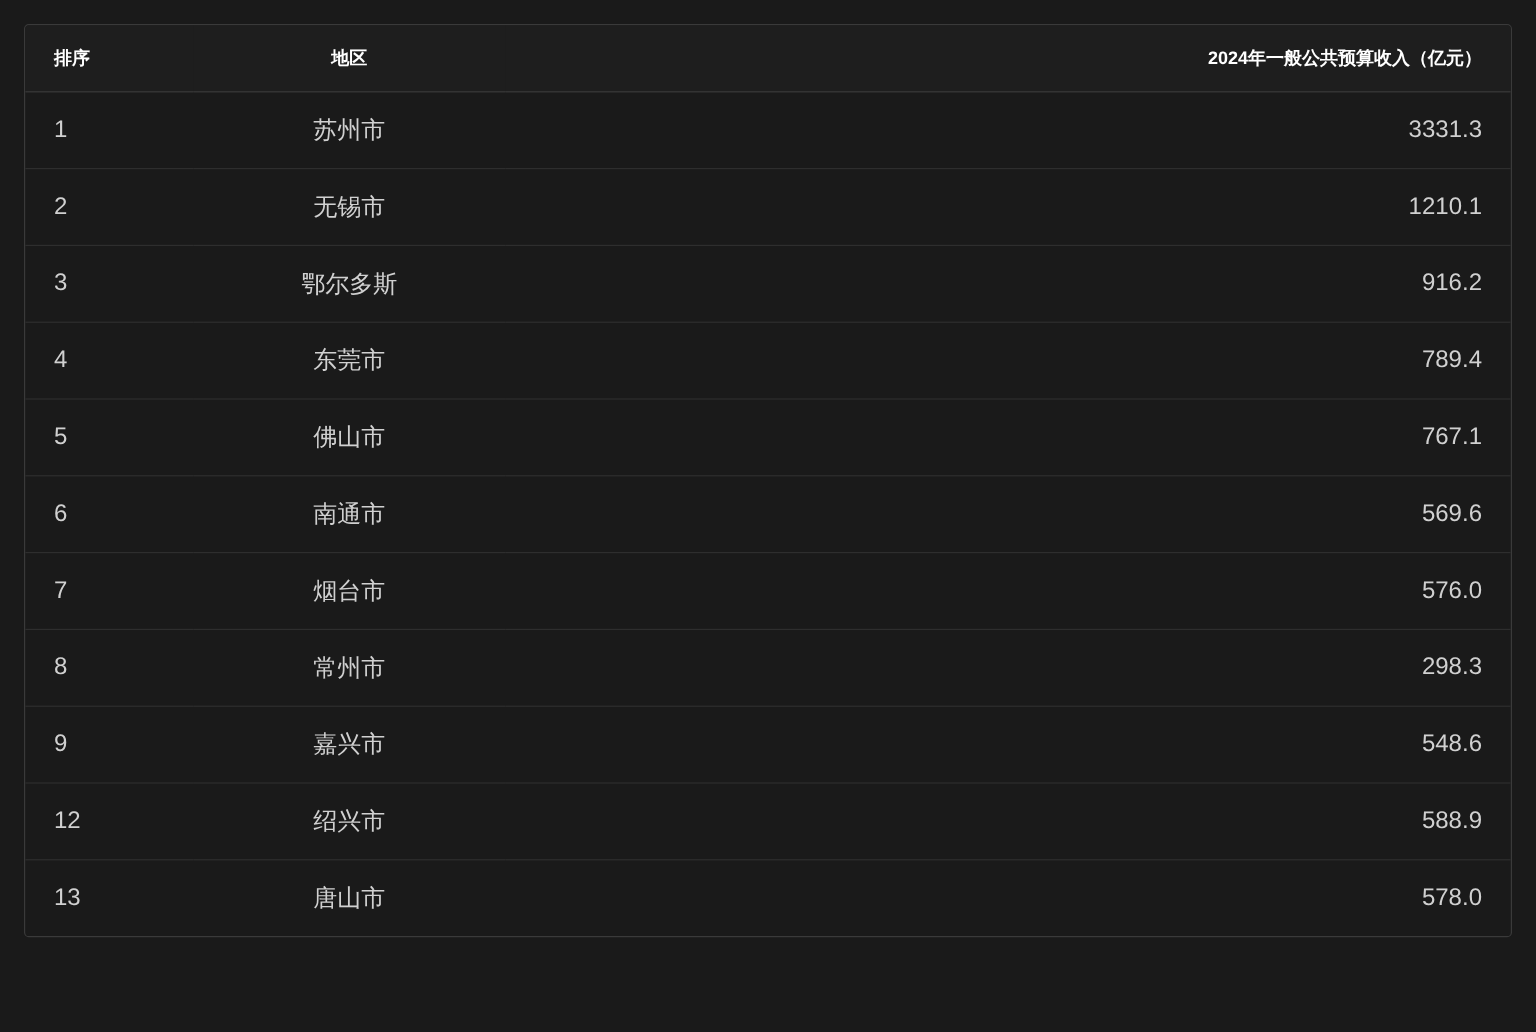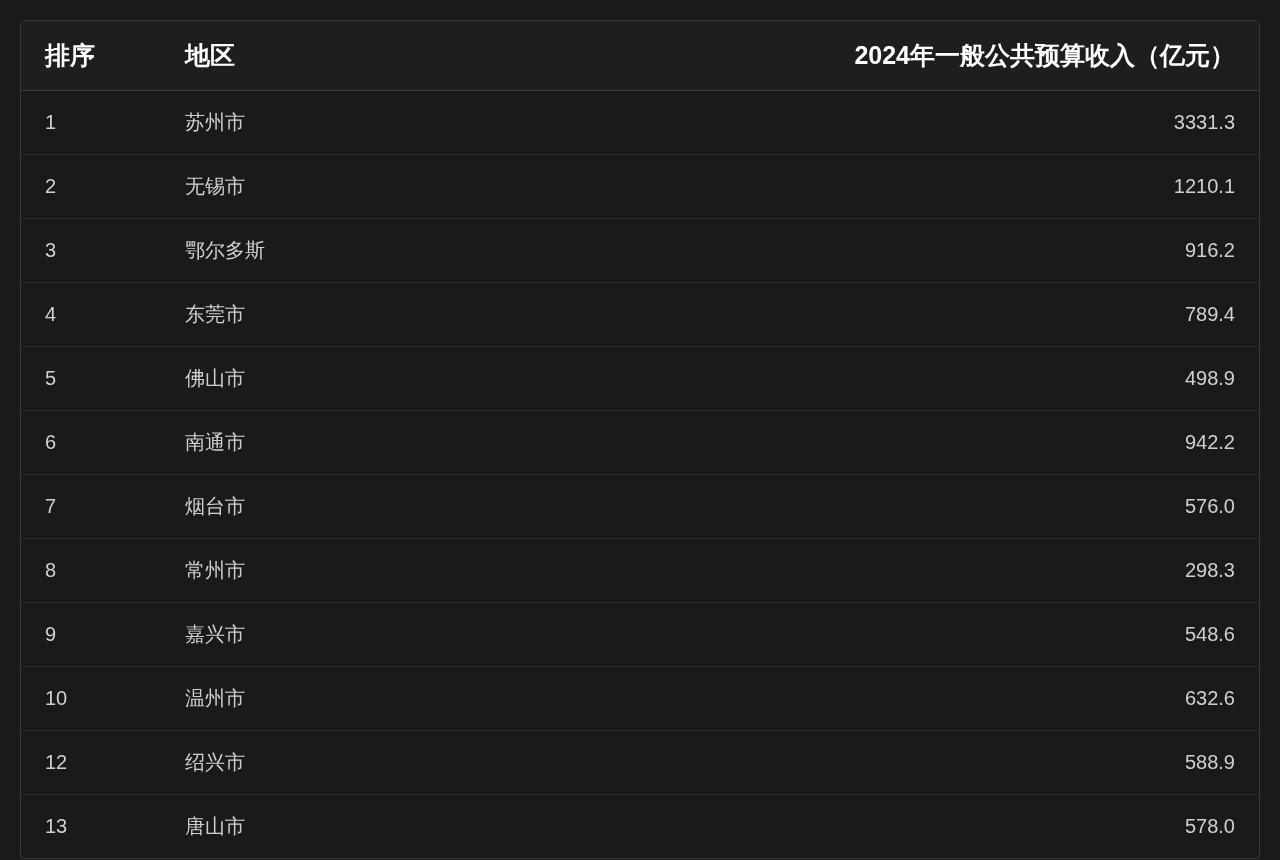--- a/index.html
+++ b/index.html
@@ -36,21 +36,21 @@
     thead tr {
       background-color: #1e1e1e;
       border-bottom: 1px solid #3a3a3a;
     }
 
     thead th {
       padding: 18px 24px;
       text-align: left;
       font-weight: 600;
       color: #ffffff;
-      font-size: 25px;
+      font-size: 15px;
     }
 
     tbody tr {
       border-bottom: 1px solid #2e2e2e;
     }
 
     tbody tr:last-child {
       border-bottom: none;
     }
 
@@ -59,20 +59,21 @@
       color: #d0d0d0;
       font-size: 20px;
     }
 
     .col-rank {
       width: 140px;
     }
 
     .col-region {
       width: 260px;
+      text-align: center;
     }
 
     .col-value {
       width: auto;
       text-align: right;
     }
 
     .blurred {
       filter: blur(6px);
       color: #aaaaaa;
@@ -108,48 +109,43 @@
           <td class="col-value">916.2</td>
         </tr>
         <tr>
           <td class="col-rank">4</td>
           <td class="col-region">东莞市</td>
           <td class="col-value">789.4</td>
         </tr>
         <tr>
           <td class="col-rank">5</td>
           <td class="col-region">佛山市</td>
-          <td class="col-value">498.9</td>
+          <td class="col-value">767.1</td>
         </tr>
         <tr>
           <td class="col-rank">6</td>
           <td class="col-region">南通市</td>
-          <td class="col-value">942.2</td>
+          <td class="col-value">569.6</td>
         </tr>
         <tr>
           <td class="col-rank">7</td>
           <td class="col-region">烟台市</td>
           <td class="col-value">576.0</td>
         </tr>
         <tr>
           <td class="col-rank">8</td>
           <td class="col-region">常州市</td>
           <td class="col-value">298.3</td>
         </tr>
         <tr>
           <td class="col-rank">9</td>
           <td class="col-region">嘉兴市</td>
           <td class="col-value">548.6</td>
         </tr>
         <tr>
-          <td class="col-rank">10</td>
-          <td class="col-region">温州市</td>
-          <td class="col-value">632.6</td>
-        </tr>
-        <tr>
           <td class="col-rank">12</td>
           <td class="col-region">绍兴市</td>
           <td class="col-value">588.9</td>
         </tr>
         <tr>
           <td class="col-rank">13</td>
           <td class="col-region">唐山市</td>
           <td class="col-value">578.0</td>
         </tr>
       </tbody>

